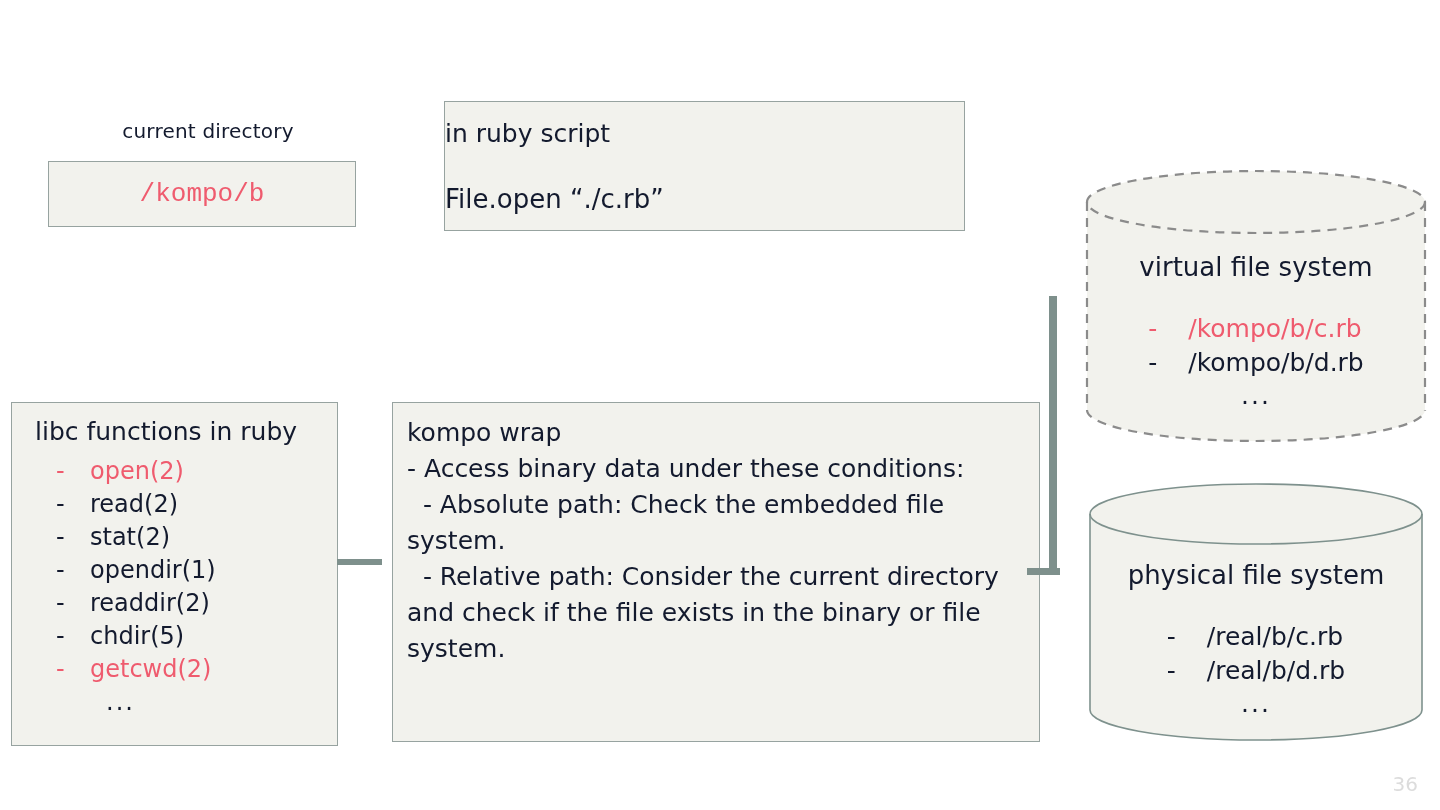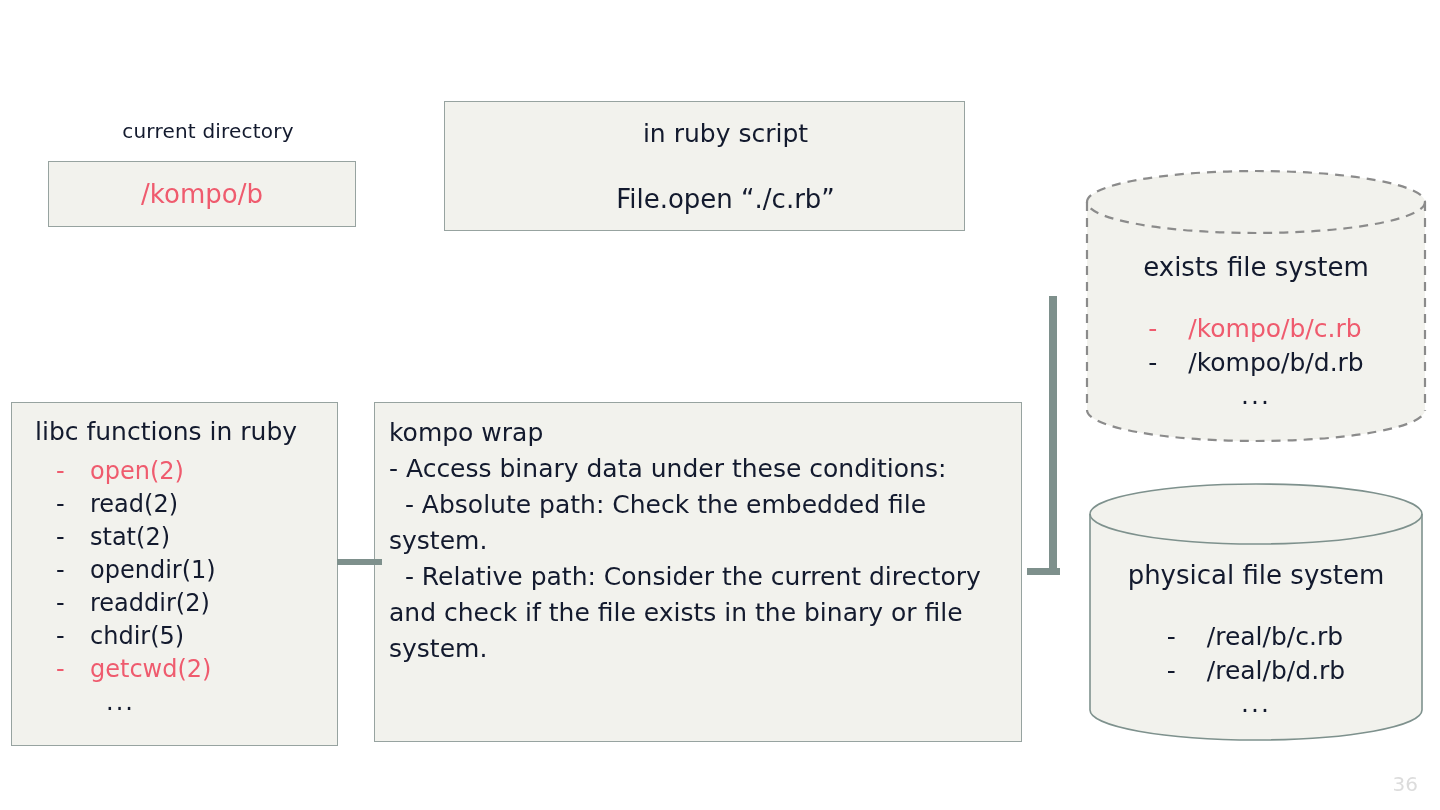--- a/index.html
+++ b/index.html
@@ -23,47 +23,47 @@
 
   
   #current-dir-title{
     position:absolute;left:48px;top:110px;width:320px;
     text-align:center;font-size:20px;line-height:42px;
     color:#131a2e;letter-spacing:.2px;
   }
   #current-dir-box{left:48px;top:161px;width:308px;height:66px;}
   #current-dir-box .val{
     display:flex;align-items:center;justify-content:center;
-    width:100%;height:100%;font-size:26px;color:#ef5b6e;
+    width:100%;height:100%;font-size:26px;color:#ef5b6e;font-family:Liberation Mono, monospace;
   }
 
   
   #ruby-box{left:444px;top:101px;width:521px;height:130px;}
   #ruby-box .inner{
-    display:flex;flex-direction:column;align-items:center;justify-content:center;
-    height:100%;gap:36px;margin-left:42px;
+    display:flex;flex-direction:column;align-items:flex-start;justify-content:center;
+    height:100%;gap:36px;
   }
   #ruby-box .l1{font-size:25px;color:#131a2e;}
   #ruby-box .l2{font-size:26px;color:#131a2e;}
 
   
   #libc-box{left:11px;top:402px;width:327px;height:344px;}
   #libc-title{
     position:absolute;left:23px;top:14px;font-size:25px;color:#131a2e;white-space:nowrap;
   }
   #libc-list{position:absolute;left:44px;top:52px;}
   #libc-list .li{
     display:flex;align-items:baseline;font-size:24px;line-height:33px;color:#131a2e;
   }
   #libc-list .li .dash{width:34px;flex:0 0 34px;}
   #libc-list .li.hl{color:#ef5b6e;}
   #libc-list .ell{padding-left:50px;font-size:24px;line-height:33px;color:#131a2e;letter-spacing:2px;}
 
   
-  #kompo-box{left:374px;top:402px;width:648px;height:340px;}
+  #kompo-box{left:392px;top:402px;width:648px;height:340px;}
   #kompo-text{
     position:absolute;left:14px;top:12px;right:10px;
     font-size:25px;line-height:36px;color:#131a2e;
     white-space:pre-wrap;
   }
 
   
   .cyl{position:absolute;}
   .cyl svg{position:absolute;left:0;top:0;}
   .cyl .content{position:absolute;left:0;right:0;text-align:center;}
@@ -162,21 +162,21 @@
 
   <div id="vfs-cyl" class="cyl">
     <svg width="344" height="276" viewBox="0 0 344 276">
       <path d="M3 34 L3 242 A169 31 0 0 0 341 242 L341 34 Z" fill="#f2f2ed" stroke="none"></path>
       <ellipse cx="172" cy="34" rx="169" ry="31" fill="#f2f2ed" stroke="#8b8b8b" stroke-width="2.2" stroke-dasharray="9 7"></ellipse>
       <path d="M3 34 L3 242" fill="none" stroke="#8b8b8b" stroke-width="2.2" stroke-dasharray="9 7"></path>
       <path d="M341 34 L341 242" fill="none" stroke="#8b8b8b" stroke-width="2.2" stroke-dasharray="9 7"></path>
       <path d="M3 242 A169 31 0 0 0 341 242" fill="none" stroke="#8b8b8b" stroke-width="2.2" stroke-dasharray="9 7"></path>
     </svg>
     <div class="content">
-      <div class="cyl-title">exists file system</div>
+      <div class="cyl-title">virtual file system</div>
       <div class="rows">
         <div class="li hl">
           <span class="dash">-</span>
           <span>/kompo/b/c.rb</span>
         </div>
         <div class="li">
           <span class="dash">-</span>
           <span>/kompo/b/d.rb</span>
         </div>
         <div class="ell">...</div>

